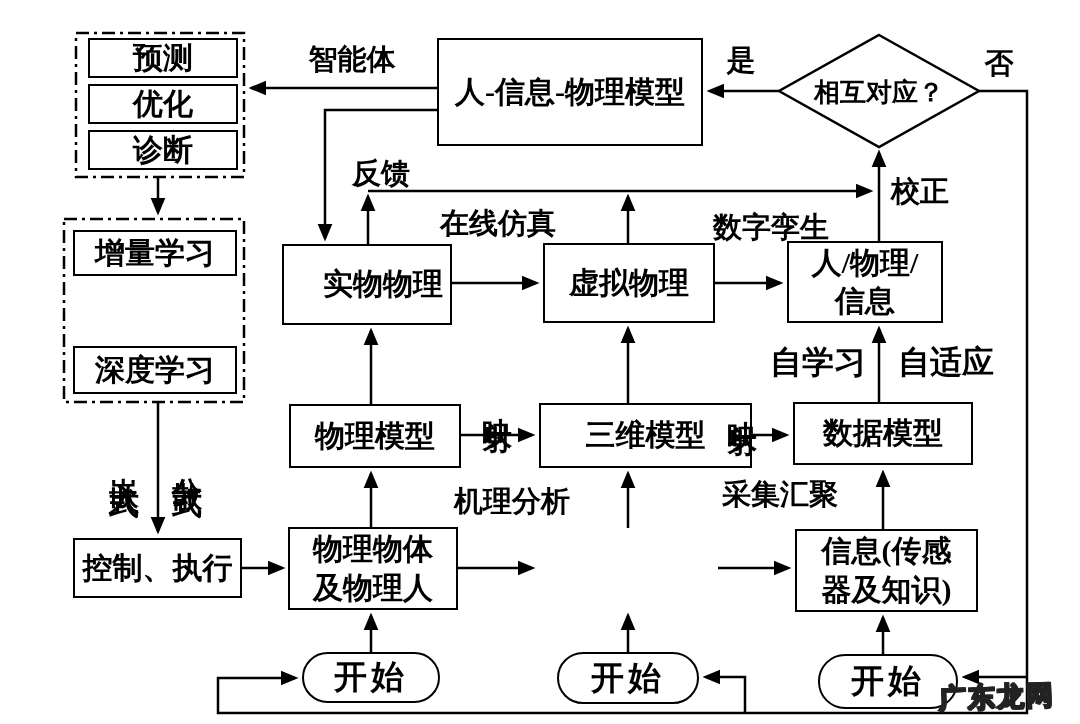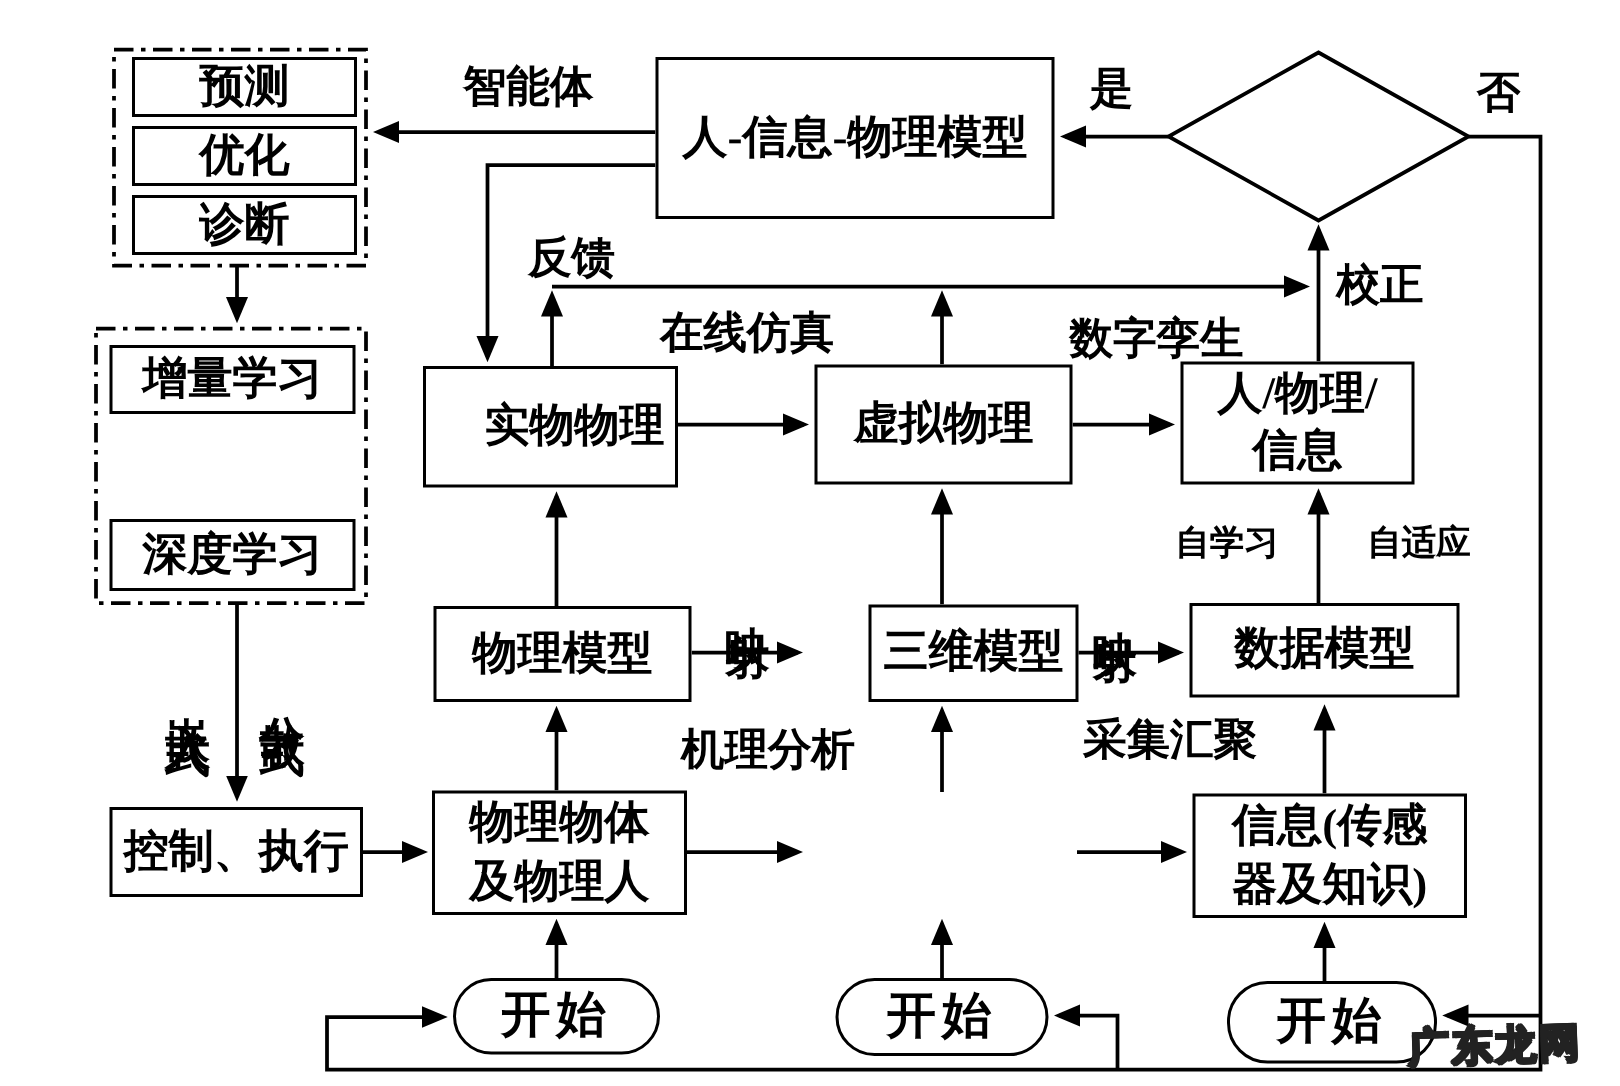--- a/index.html
+++ b/index.html
@@ -11,21 +11,21 @@
   .node{
     position:absolute;box-sizing:border-box;border:2.5px solid #000;background:#fff;
     display:flex;align-items:center;justify-content:center;text-align:center;
     font-size:30px;font-weight:600;line-height:1.28;white-space:pre-line;z-index:2;
   }
   .stadium{border-radius:27px;font-size:33px;letter-spacing:4px;}
   .lbl{
     position:absolute;transform:translate(-50%,-50%);font-size:29px;font-weight:600;
     white-space:nowrap;z-index:3;line-height:1;
   }
-  .lbl.small{font-size:23px;}
+  .lbl.small{font-size:32px;}
   .vlbl{
     writing-mode:vertical-rl;text-orientation:upright;white-space:normal;
     letter-spacing:5px;font-size:30px;
   }
   .diamond-lbl{font-size:26px;}
   .watermark{
     position:absolute;transform:translate(-50%,-50%) rotate(-2deg);z-index:4;
     font-size:27px;font-weight:700;color:#ffffff;letter-spacing:2px;
     -webkit-text-stroke:1.6px #222;
     text-shadow:0 0 1px #222, 1px 1px 0 #222, -1px -1px 0 #222, 1px -1px 0 #222, -1px 1px 0 #222;
@@ -87,31 +87,32 @@
 
   <div class="node" style="left:73px;top:230px;width:164px;height:46px;">增量学习</div>
   <div class="node" style="left:73px;top:346px;width:164px;height:48px;">深度学习</div>
 
   <div class="node" style="left:437px;top:38px;width:266px;height:108px;">人-信息-物理模型</div>
   <div class="node" style="left:282px;top:244px;width:170px;height:81px;padding-left:32px;">实物物理</div>
   <div class="node" style="left:543px;top:243px;width:172px;height:80px;">虚拟物理</div>
   <div class="node" style="left:787px;top:241px;width:156px;height:82px;">人/物理/
 信息</div>
   <div class="node" style="left:289px;top:404px;width:172px;height:64px;">物理模型</div>
-  <div class="node" style="left:539px;top:403px;width:140px;height:65px;margin-left:40px;">三维模型</div>
+  <div class="node" style="left:539px;top:403px;width:213px;height:65px;">三维模型</div>
   <div class="node" style="left:793px;top:402px;width:180px;height:63px;">数据模型</div>
   <div class="node" style="left:73px;top:538px;width:169px;height:60px;">控制、执行</div>
   <div class="node" style="left:288px;top:527px;width:170px;height:83px;">物理物体
 及物理人</div>
   <div class="node" style="left:795px;top:529px;width:183px;height:83px;">信息(传感
 器及知识)</div>
   <div class="node stadium" style="left:302px;top:652px;width:138px;height:51px;">开始</div>
   <div class="node stadium" style="left:557px;top:652px;width:142px;height:52px;">开始</div>
   <div class="node stadium" style="left:818px;top:654px;width:140px;height:55px;">开始</div>
 
+  <div class="lbl diamond-lbl" style="left:879px;top:93px;">相互对应？</div>
 
   <div class="lbl" style="left:352px;top:59px;">智能体</div>
   <div class="lbl" style="left:381px;top:173px;">反馈</div>
   <div class="lbl" style="left:741px;top:60px;">是</div>
   <div class="lbl" style="left:999px;top:63px;">否</div>
   <div class="lbl" style="left:920px;top:191px;">校正</div>
   <div class="lbl" style="left:498px;top:223px;">在线仿真</div>
   <div class="lbl" style="left:771px;top:227px;">数字孪生</div>
   <div class="lbl small" style="left:818px;top:362px;">自学习</div>
   <div class="lbl small" style="left:946px;top:362px;">自适应</div>

